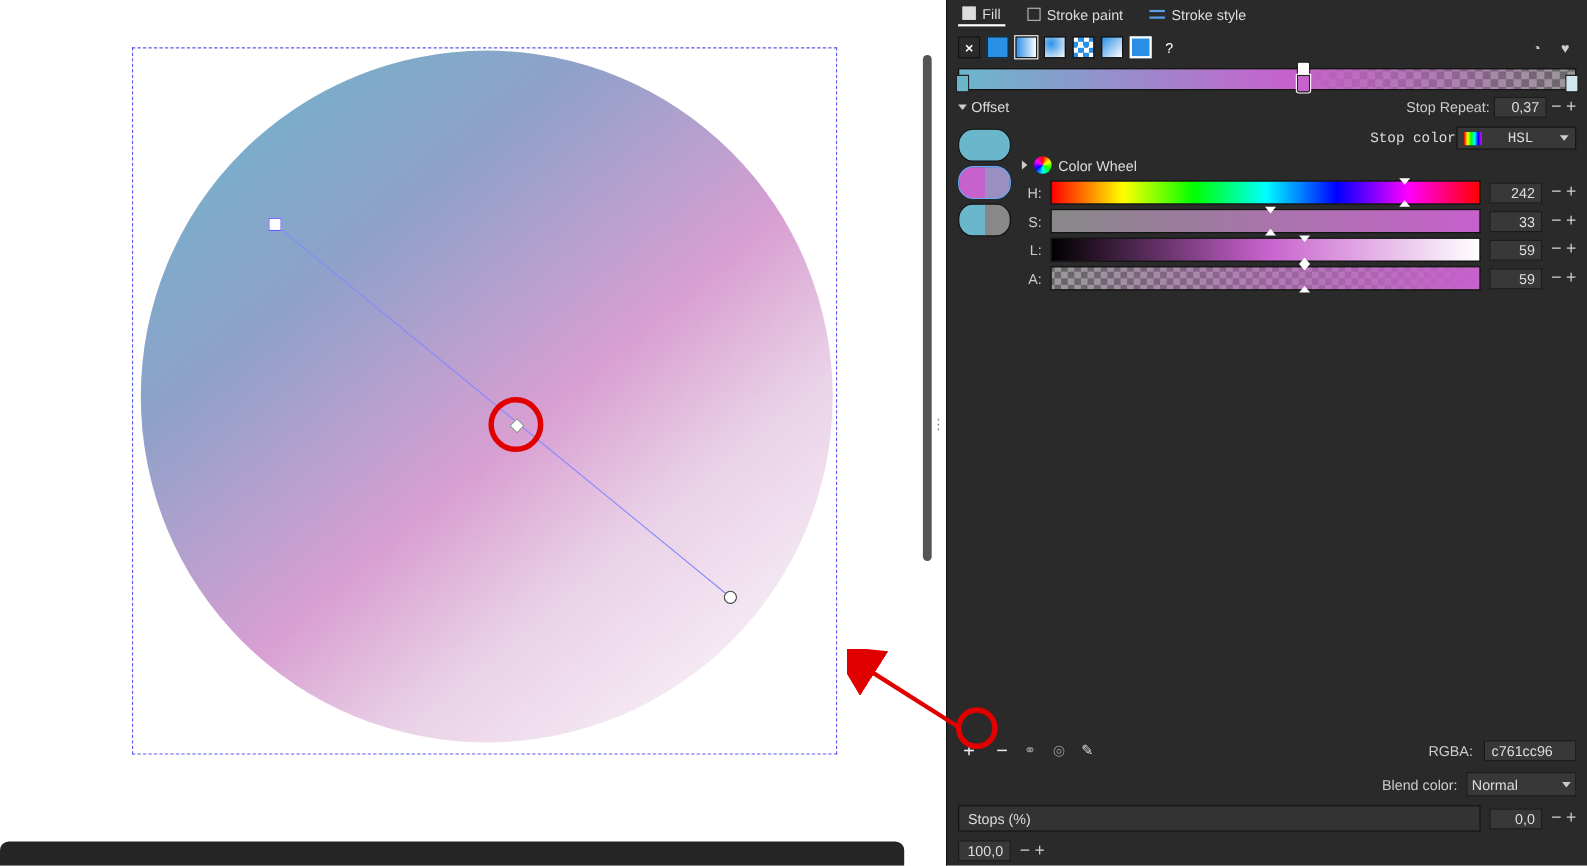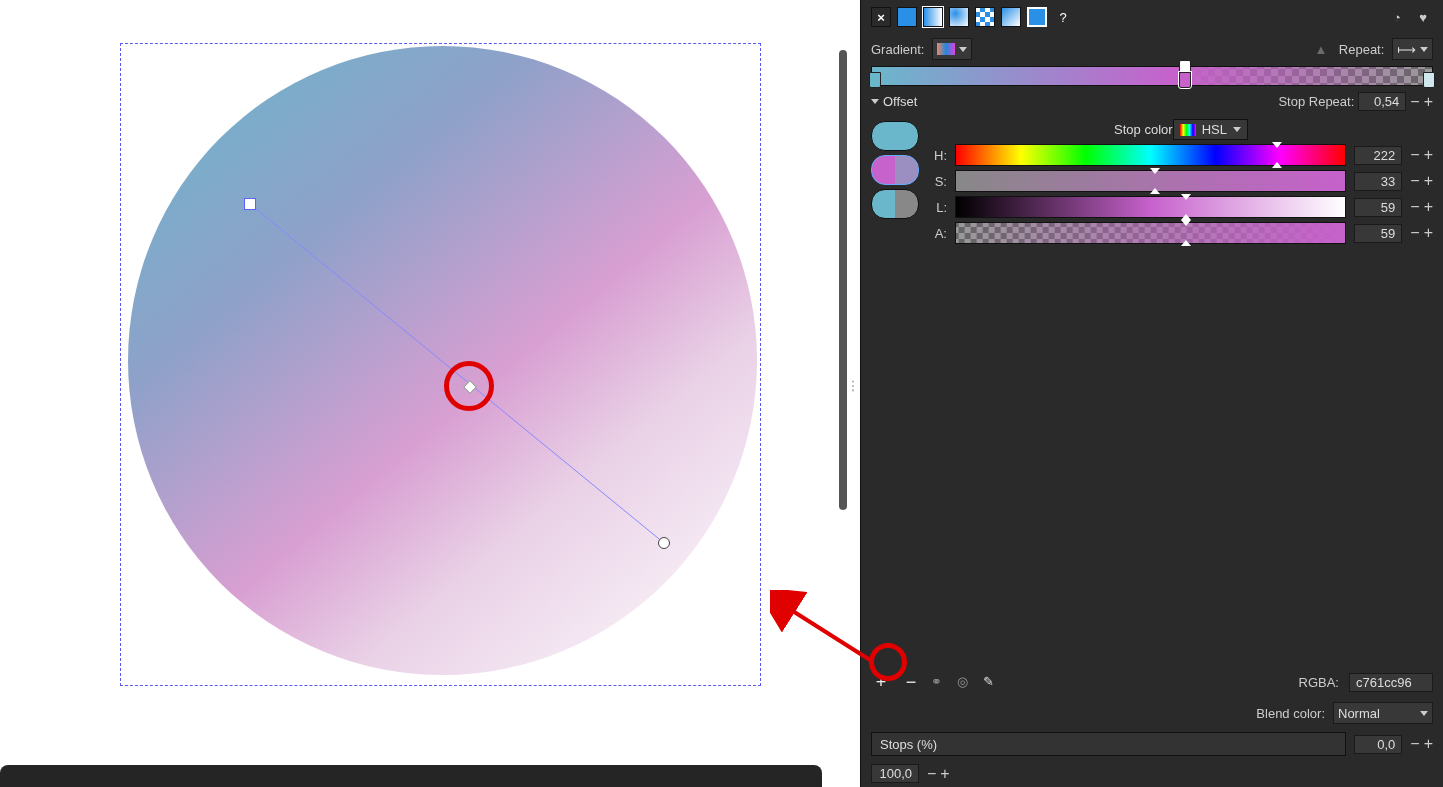--- a/index.html
+++ b/index.html
@@ -56,21 +56,21 @@
 .pm span{font-size:16px;line-height:12px;cursor:default;}
 
 .stops-body{display:flex;padding:0 10px;gap:10px;}
 .stop-list{display:flex;flex-direction:column;gap:4px;padding-top:4px;}
 .stop-chip{width:46px;height:28px;border-radius:14px;border:1px solid #111;}
 .chip1{background:#6ab7cc;}
 .chip2{background:linear-gradient(to right,#c761cc 50%,#9a8fc0 50%);border:1px solid #6af;}
 .chip3{background:linear-gradient(to right,#6ab7cc 50%,#888 50%);}
 
 .stop-editor{flex:1;display:flex;flex-direction:column;}
-.stop-color-row{display:flex;align-items:center;justify-content:center;padding:2px 0;}
+.stop-color-row{display:flex;align-items:center;justify-content:flex-end;padding:2px 0;font-family:Liberation Mono, monospace;}
 .colorwheel-row{display:flex;align-items:center;gap:6px;padding:4px 0;}
 .cw-icon{width:16px;height:16px;border-radius:50%;background:conic-gradient(red,yellow,lime,cyan,blue,magenta,red);}
 
 .slider-row{display:flex;align-items:center;gap:8px;padding:2px 0;}
 .slider-row .sl-label{width:18px;text-align:right;color:#ccc;}
 .slider{flex:1;height:20px;border:1px solid #111;position:relative;}
 .sl-h{background:linear-gradient(to right,red,yellow,lime,cyan,blue,magenta,red);}
 .sl-s{background:linear-gradient(to right,#888,#c761cc);}
 .sl-l{background:linear-gradient(to right,#000,#c761cc,#fff);}
 .sl-a{background:linear-gradient(to right,rgba(199,97,204,0),#c761cc),repeating-conic-gradient(#666 0 25%,#999 0 50%) 50%/12px 12px;}
@@ -79,21 +79,21 @@
 
 .rgba-row{display:flex;align-items:center;padding:6px 10px;gap:10px;}
 .plusminus{display:flex;align-items:center;gap:10px;}
 .pm-btn{width:20px;height:20px;display:flex;align-items:center;justify-content:center;font-size:18px;color:#eee;}
 .tiny-icon{width:16px;height:16px;opacity:.6;}
 
 .bottom-row{display:flex;align-items:center;padding:4px 10px;gap:8px;}
 .wide-input{flex:1;background:#333;border:1px solid #111;height:22px;padding:0 8px;display:flex;align-items:center;}
 .wide-input.sel{background:#1e5aa8;color:#fff;}
 
-.hsl-combo{display:flex;align-items:center;gap:6px;background:#383838;border:1px solid #111;padding:2px 6px;}
+.hsl-combo{display:flex;align-items:center;gap:24px;background:#383838;border:1px solid #111;padding:2px 6px;}
 .hsl-icon{width:16px;height:12px;background:linear-gradient(to right,red,yellow,lime,cyan,blue,magenta);}
 
 #resize-grip{position:absolute;left:-13px;top:370px;width:10px;height:30px;display:flex;flex-direction:column;align-items:center;justify-content:center;gap:2px;color:#888;}
 #vscroll{position:absolute;left:-22px;top:50px;width:8px;height:460px;background:#555;border-radius:4px;}
 </style>
 </head>
 <body>
 
 <div id="app">
   <div id="canvas-area">
@@ -106,68 +106,68 @@
     <div class="handle-dia" style="left:465px;top:382px;"></div>
     <div class="handle-circ" style="left:658px;top:537px;"></div>
     <div class="red-ring" style="left:444px;top:361px;width:50px;height:50px;"></div>
     <div id="canvas-bottom"></div>
   </div>
 
   <div id="panel">
     <div id="vscroll"></div>
     <div id="resize-grip">⋮</div>
 
+    <div class="tabs">
+      <div class="tab active">
+        <span class="icon-sq filled"></span>
+        <span>Fill</span>
+      </div>
+      <div class="tab">
+        <span class="icon-sq"></span>
+        <span>Stroke paint</span>
+      </div>
+      <div class="tab">
+        <span class="icon-lines"></span>
+        <span>Stroke style</span>
+      </div>
+    </div>
 
     <div class="paint-row">
       <div class="swatch sw-x">
           <span>×</span>
         </div>
       <div class="swatch sw-flat"></div>
       <div class="swatch sw-lin" style="outline:1px solid #fff"></div>
       <div class="swatch sw-rad"></div>
       <div class="swatch sw-pat"></div>
       <div class="swatch sw-mesh"></div>
       <div class="swatch sw-swatch"></div>
       <div class="swatch sw-q">
           <span>?</span>
         </div>
       <div class="spacer"></div>
       <div class="icon-btn">◔</div>
       <div class="icon-btn">♥</div>
     </div>
 
-    <div class="row">
-      <span class="label">Gradient:</span>
-      <div class="combo">
-        <span style="width:18px;height:12px;background:linear-gradient(to right,#e86,#28d,#d4d)"></span>
-        <span class="tri-down"></span>
-      </div>
-      <div class="spacer"></div>
-      <div class="icon-btn" style="opacity:.4">▲</div>
-      <span class="label">Repeat:</span>
-      <div class="combo">
-        <span>⟼</span>
-        <span class="tri-down"></span>
-      </div>
-    </div>
 
     <div id="grad-strip-wrap">
       <div id="grad-strip"></div>
       <div class="stop-handle" style="left:8px;background:#6ab7cc"></div>
       <div class="stop-handle top" style="left:calc(54% + 4px);background:#fff"></div>
       <div class="stop-handle" style="left:calc(54% + 4px);background:#c761cc;outline:1px solid #fff"></div>
       <div class="stop-handle" style="right:8px;left:auto;background:#cfe8ee"></div>
     </div>
 
     <div class="section-hdr">
       <span class="tri-down"></span>
       <span>Offset</span>
       <div class="spacer"></div>
       <span class="label">Stop Repeat:</span>
-      <span class="numbox">0,54</span>
+      <span class="numbox">0,37</span>
       <div class="pm">
           <span>−</span>
           <span>+</span>
         </div>
     </div>
 
     <div class="stops-body">
       <div class="stop-list">
         <div class="stop-chip chip1"></div>
         <div class="stop-chip chip2"></div>
@@ -175,28 +175,33 @@
       </div>
       <div class="stop-editor">
         <div class="stop-color-row">
           <span>Stop color</span>
           <div class="hsl-combo">
             <span class="hsl-icon"></span>
             <span>HSL</span>
             <span class="tri-down"></span>
           </div>
         </div>
+        <div class="colorwheel-row">
+          <span class="tri-right"></span>
+          <span class="cw-icon"></span>
+          <span>Color Wheel</span>
+        </div>
 
         <div class="slider-row">
           <span class="sl-label">H:</span>
           <div class="slider sl-h">
               <div class="sl-thumb" style="left:calc(297/360*100% - 5px)"></div>
               <div class="sl-thumb bot" style="left:calc(297/360*100% - 5px)"></div>
             </div>
-          <span class="numbox">222</span>
+          <span class="numbox">242</span>
           <div class="pm">
               <span>−</span>
               <span>+</span>
             </div>
         </div>
         <div class="slider-row">
           <span class="sl-label">S:</span>
           <div class="slider sl-s">
               <div class="sl-thumb" style="left:calc(51% - 5px)"></div>
               <div class="sl-thumb bot" style="left:calc(51% - 5px)"></div>

